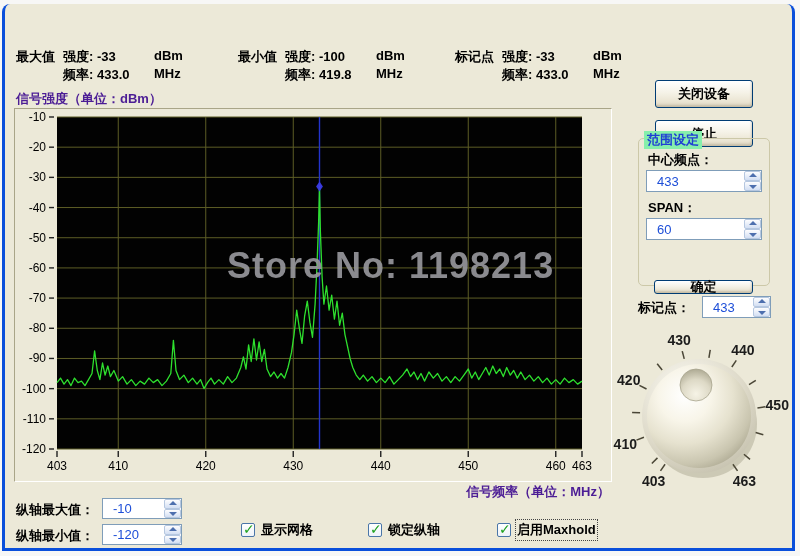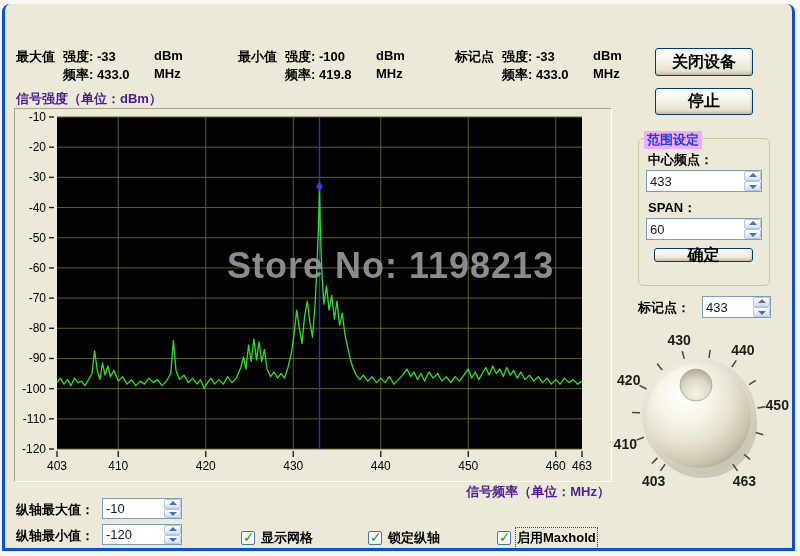--- a/index.html
+++ b/index.html
@@ -34,38 +34,38 @@
   
   .chart-panel{position:absolute;left:14px;top:108px;width:598px;height:374px;background:#ece9d8;
     border:1px solid;border-color:#a9a588 #ffffff #ffffff #a9a588;box-sizing:border-box;}
   .watermark{position:absolute;left:226px;top:244px;font-size:36px;font-weight:bold;
     color:#96969b;letter-spacing:1px;white-space:nowrap;opacity:.92;}
   .axis-x{position:absolute;left:420px;top:483px;width:190px;text-align:right;}
   
   .xpbtn{position:absolute;border:1px solid #003c74;border-radius:3px;cursor:default;
     background:linear-gradient(180deg,#ffffff 0%,#f5f2e7 45%,#eae4d2 80%,#d9d1bd 100%);
     box-shadow:inset 0 1px 0 #fff, inset -1px -2px 2px rgba(160,150,120,.35);
-    display:flex;align-items:center;justify-content:center;font-size:16px;font-weight:bold;color:#000;
-    font-family:Liberation Mono, monospace;box-sizing:border-box;}
+    display:flex;align-items:center;justify-content:center;font-size:13px;font-weight:bold;color:#000;
+    font-family:Liberation Mono, monospace;box-sizing:border-box;margin-top:32px;}
   
   .groupbox{position:absolute;border:1px solid #ccc8a8;border-radius:5px;box-sizing:border-box;}
-  .gb-title{position:absolute;font-size:13px;font-weight:bold;color:#1f3fd4;background:#f0abfc;padding:0 3px;}
+  .gb-title{position:absolute;font-size:13px;font-weight:bold;color:#1f3fd4;background:#86efac;padding:0 3px;}
   
   .spin{position:absolute;background:#fff;border:1px solid #7f9db9;box-sizing:border-box;display:flex;}
-  .spin input{flex:1;min-width:0;border:0;outline:none;padding:1px 3px;font-size:13px;
-    font-family:inherit;background:transparent;color:#0f172a;}
+  .spin input{flex:1;min-width:0;border:0;outline:none;padding:1px 10px;font-size:13px;
+    font-family:inherit;background:transparent;color:#1d4ed8;}
   .spin-btns{width:17px;display:flex;flex-direction:column;}
   .spin-up,.spin-down{flex:1;position:relative;border:1px solid #b5c7e0;border-radius:2px;
     background:linear-gradient(180deg,#fdfdfe,#d3dff3);box-sizing:border-box;}
   .spin-up::after{content:"";position:absolute;left:50%;top:50%;margin:-3px 0 0 -4px;
     border:4px solid transparent;border-bottom:4px solid #4d6fae;border-top:0;}
   .spin-down::after{content:"";position:absolute;left:50%;top:50%;margin:-1px 0 0 -4px;
     border:4px solid transparent;border-top:4px solid #4d6fae;border-bottom:0;}
   
-  .cb{position:absolute;display:flex;align-items:center;gap:6px;font-size:13px;font-weight:bold;margin-top:8px;}
+  .cb{position:absolute;display:flex;align-items:center;gap:6px;font-size:13px;font-weight:bold;}
   .cb .box{width:14px;height:14px;border:1px solid #4a76a8;border-radius:2px;background:linear-gradient(180deg,#fff,#eef3f9);
     position:relative;box-sizing:border-box;flex:0 0 auto;}
   .cb.on .box::after{content:"✓";position:absolute;left:1px;top:-3px;color:#1fa11f;font-size:14px;font-weight:bold;}
   .focus-dotted{outline:1px dotted #444;outline-offset:1px;}
   
   .knob-wrap{position:absolute;left:599px;top:316px;width:200px;height:200px;}
   svg text{font-family:"Liberation Sans","DejaVu Sans",sans-serif;}
 </style>
 </head>
 <body>

